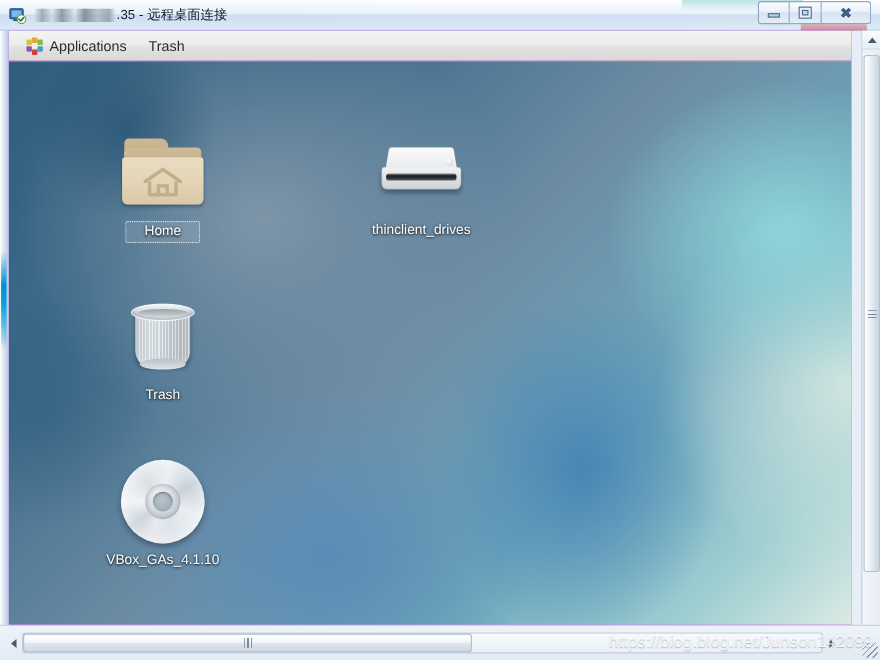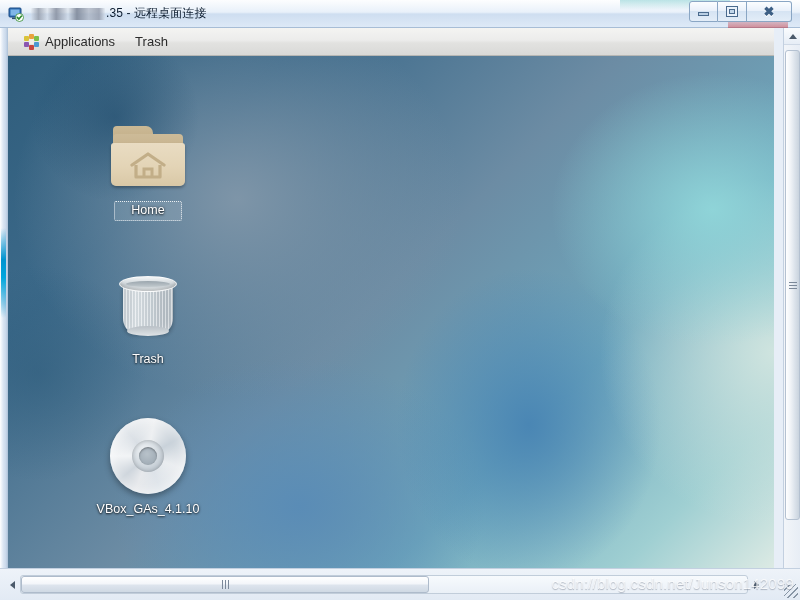--- a/index.html
+++ b/index.html
@@ -620,20 +620,31 @@
             <svg class="folder-house" viewBox="0 0 36 28">
               <path d="M2 13 L18 2 L34 13" fill="none" stroke="#c2ae88" stroke-width="3.2" stroke-linecap="round" stroke-linejoin="round"></path>
               <path d="M6 13 L6 25 L30 25 L30 13" fill="none" stroke="#c2ae88" stroke-width="3.2" stroke-linejoin="round"></path>
               <path d="M14 25 L14 17 L22 17 L22 25" fill="none" stroke="#c2ae88" stroke-width="3"></path>
             </svg>
           </div>
         </div>
         <div class="icon-label selected">Home</div>
       </div>
 
+      <div class="desk-icon" style="left:320px; top:88px;">
+        <div class="icon-art">
+          <div class="drive">
+            <div class="drive-top"></div>
+            <div class="drive-body"></div>
+            <div class="drive-slot"></div>
+            <div class="drive-led"></div>
+          </div>
+        </div>
+        <div class="icon-label">thinclient_drives</div>
+      </div>
 
       <div class="desk-icon" style="left:85px; top:238px;align-items:center;">
         <div class="icon-art">
           <div class="trash">
             <div class="trash-body"></div>
             <div class="trash-base"></div>
             <div class="trash-rim"></div>
           </div>
         </div>
         <div class="icon-label">Trash</div>
@@ -672,16 +683,16 @@
             <span class="thumb-grip-h"></span>
           </div>
         </div>
         <div class="sb-arrow-h">
           <span class="arrow-right"></span>
         </div>
       </div>
       <div id="resize-grip"></div>
     </div>
 
-    <div id="watermark">csdn://blog.csdn.net/Junson142099</div>
+    <div id="watermark">https://blog.blog.net/Junson142099</div>
 
   </div>
 </div>
 
 </body></html>

